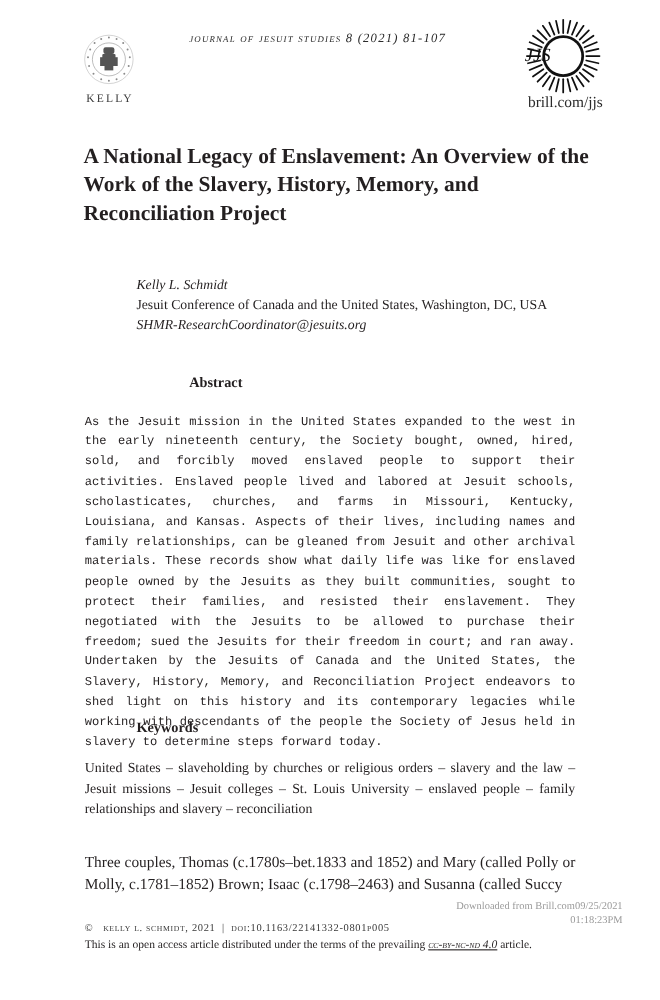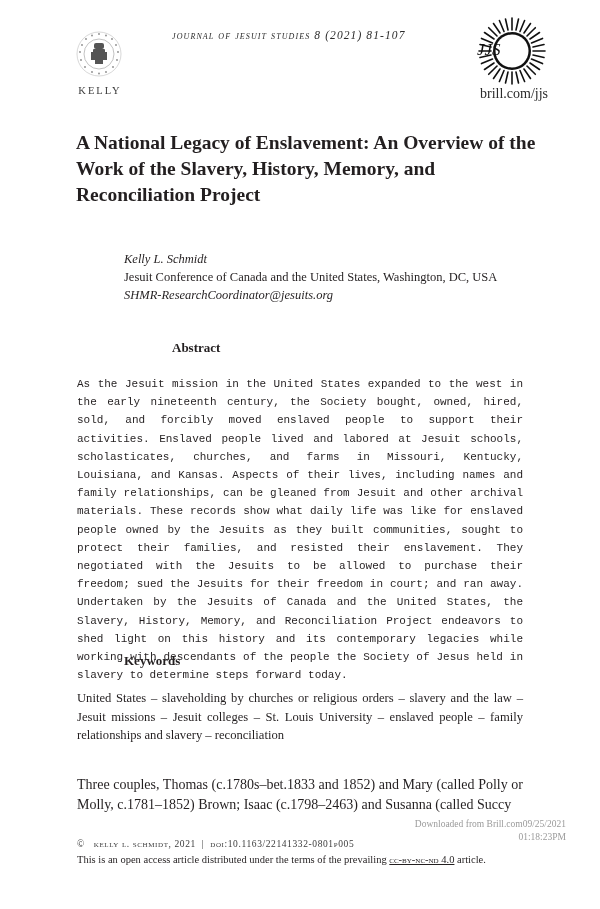--- a/index.html
+++ b/index.html
@@ -90,21 +90,21 @@
   .footer-line1 {
     left: 77px; top: 839px;
     font-size: 9.5px; letter-spacing: 0.6px;
     color: #3a3a3a;
   }
   .footer-line1 .sc { font-variant: small-caps; text-transform: lowercase; }
   .footer-line2 {
     left: 77px; top: 854px;
     font-size: 10.5px; color: #231f20;
   }
-  .footer-line2 .lic { font-variant: small-caps; text-transform: lowercase; text-decoration: underline; }
+  .footer-line2 .lic { font-variant: small-caps; text-transform: lowercase; text-decoration: underline; font-style: italic; }
   .download-stamp {
     left: 380px; top: 818px; width: 186px; text-align: right;
     font-family: Liberation Serif, serif;
     font-size: 9.5px; line-height: 13px; color: #9a9a9a;
   }
 </style>
 </head>
 <body>
 
 <div class="abs brill-logo">

